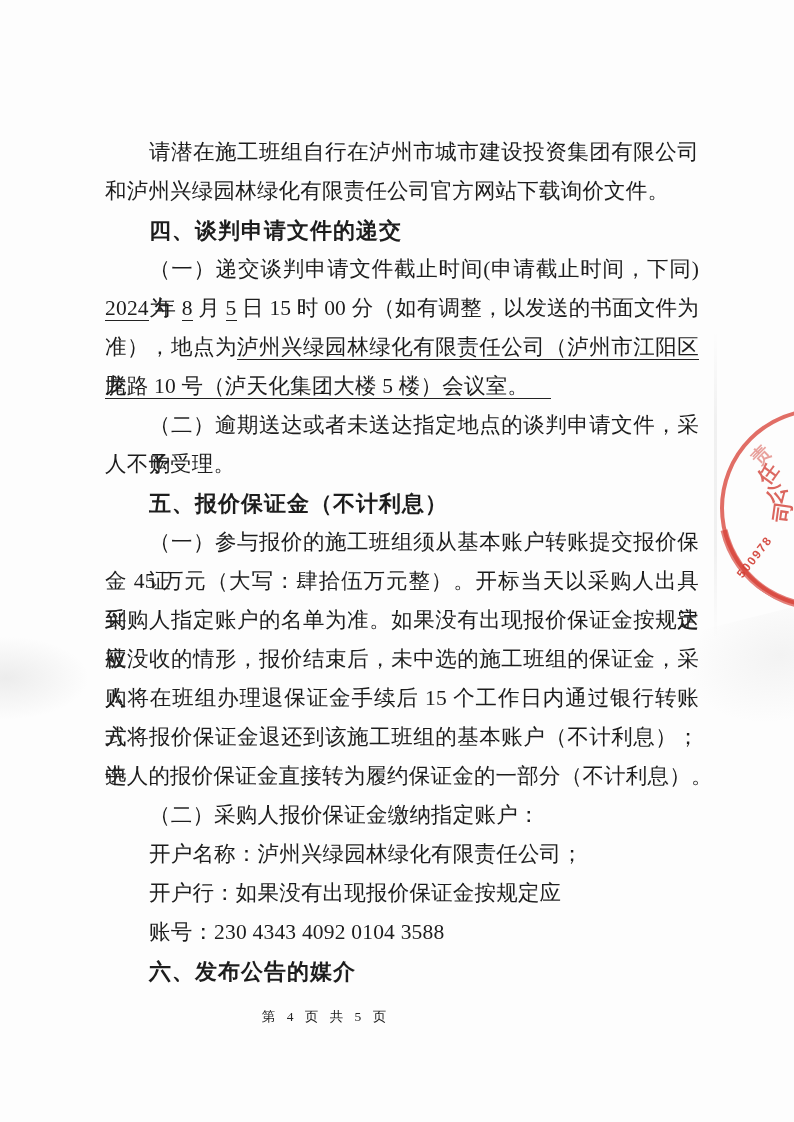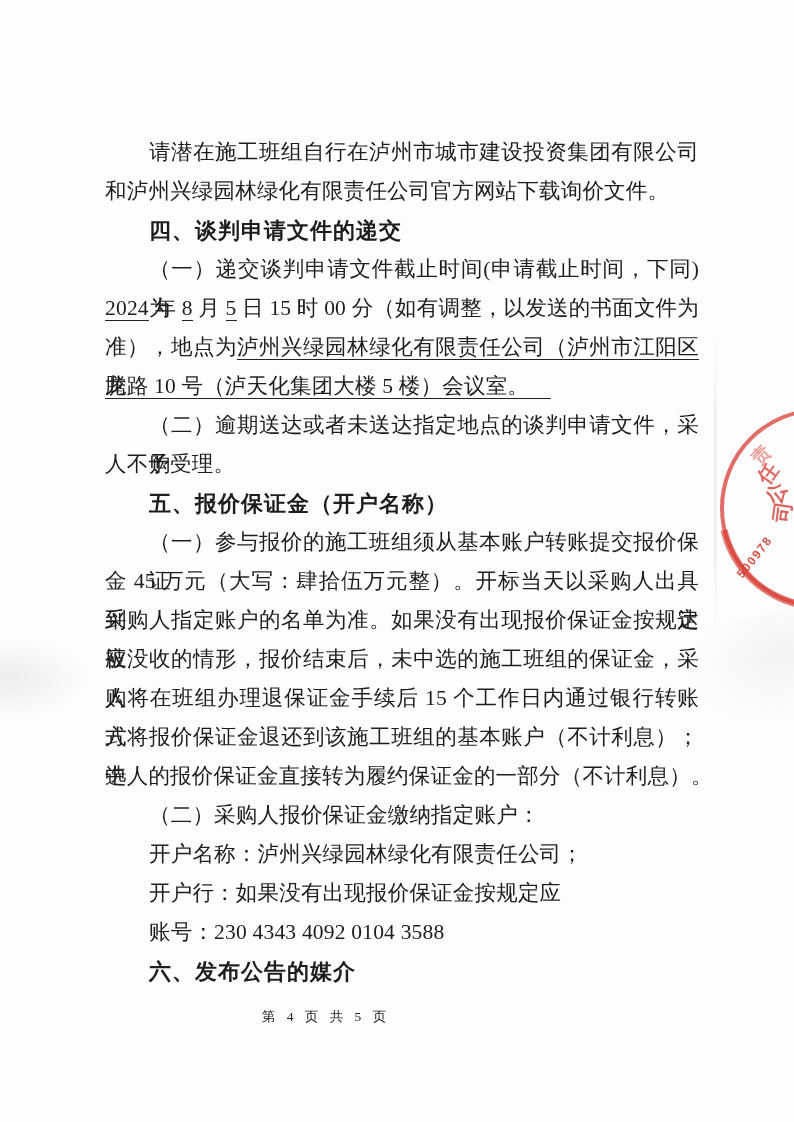--- a/index.html
+++ b/index.html
@@ -94,21 +94,21 @@
   <div class="doc-body">
       <div class="line indent fill"><span>请潜在施工班组自行在泸州市城市建设投资集团有限公司</span></div>
       <div class="line"><span>和泸州兴绿园林绿化有限责任公司官方网站下载询价文件。</span></div>
       <div class="line indent bold"><span>四、谈判申请文件的递交</span></div>
       <div class="line indent fill"><span>（一）递交谈判申请文件截止时间(申请截止时间，下同)为</span></div>
       <div class="line fill"><span class="u">2024</span><span> 年 </span><span class="u">8</span><span> 月 </span><span class="u">5</span><span> 日 15 时 00 分（如有调整，以发送的书面文件为</span></div>
       <div class="line fill"><span>准），地点为</span><span class="u">泸州兴绿园林绿化有限责任公司（泸州市江阳区龙</span></div>
       <div class="line"><span class="u">腾路 10 号（泸天化集团大楼 5 楼）会议室。　</span></div>
       <div class="line indent fill"><span>（二）逾期送达或者未送达指定地点的谈判申请文件，采购</span></div>
       <div class="line"><span>人不予受理。</span></div>
-      <div class="line indent bold"><span>五、报价保证金（开户名称）</span></div>
+      <div class="line indent bold"><span>五、报价保证金（不计利息）</span></div>
       <div class="line indent fill"><span>（一）参与报价的施工班组须从基本账户转账提交报价保证</span></div>
       <div class="line fill"><span>金 45 万元（大写：肆拾伍万元整）。开标当天以采购人出具到达</span></div>
       <div class="line fill"><span>采购人指定账户的名单为准。如果没有出现报价保证金按规定应</span></div>
       <div class="line fill"><span>被没收的情形，报价结束后，未中选的施工班组的保证金，采购</span></div>
       <div class="line fill"><span>人将在班组办理退保证金手续后 15 个工作日内通过银行转账方</span></div>
       <div class="line fill"><span>式将报价保证金退还到该施工班组的基本账户（不计利息）；中</span></div>
       <div class="line"><span>选人的报价保证金直接转为履约保证金的一部分（不计利息）。</span></div>
       <div class="line indent"><span>（二）采购人报价保证金缴纳指定账户：</span></div>
       <div class="line indent"><span>开户名称：泸州兴绿园林绿化有限责任公司；</span></div>
       <div class="line indent"><span>开户行：如果没有出现报价保证金按规定应</span></div>

